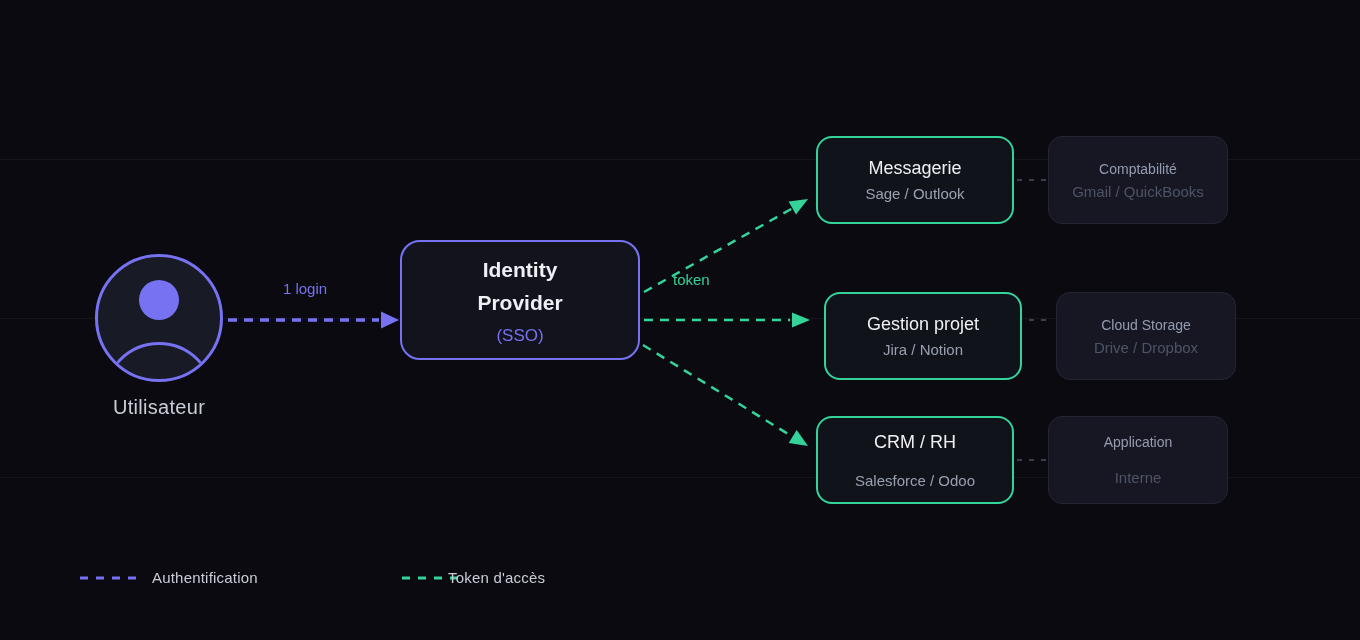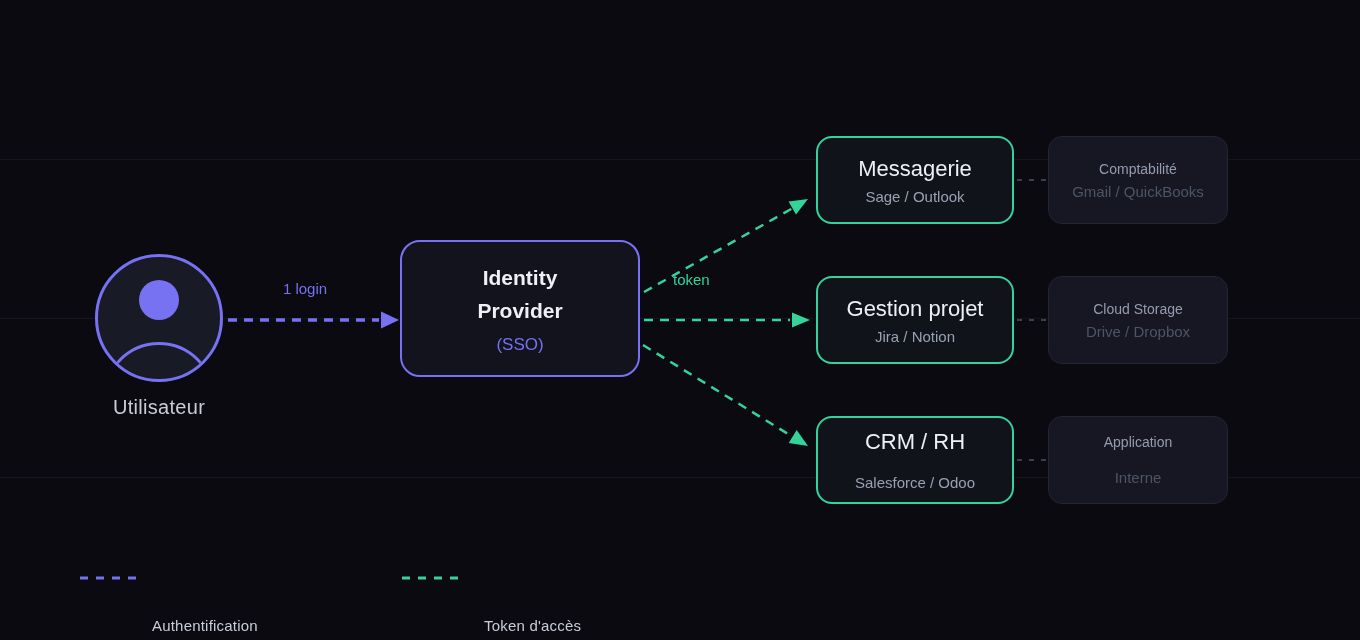--- a/index.html
+++ b/index.html
@@ -29,43 +29,43 @@
   .avatar-shoulders{position:absolute;left:5px;top:85px;width:112px;height:112px;border-radius:50%;
     border:3px solid var(--purple);background:transparent;}
   .user-label{position:absolute;left:59px;top:396px;width:200px;text-align:center;
     font-size:20px;color:var(--label-text);letter-spacing:.3px;}
 
   .login-label{position:absolute;left:235px;top:280px;width:140px;text-align:center;
     font-size:15px;color:var(--purple);}
   .token-label{position:absolute;left:673px;top:271px;width:120px;
     font-size:15px;color:var(--green);}
 
-  .idp-box{position:absolute;left:400px;top:240px;width:240px;height:137px;border-radius:20px;
+  .idp-box{position:absolute;left:400px;top:240px;width:240px;height:120px;border-radius:20px;
     border:2px solid var(--purple);background:var(--idp-fill);
     display:flex;flex-direction:column;align-items:center;justify-content:center;}
   .idp-title{width:150px;text-align:center;font-size:21px;font-weight:bold;color:var(--title);
     line-height:1.55;}
   .idp-subtitle{margin-top:7px;font-size:17px;color:var(--purple);}
 
   .node{position:absolute;display:flex;flex-direction:column;align-items:center;
     justify-content:center;gap:6px;}
   .service{left:816px;width:198px;height:88px;border-radius:16px;
     border:2px solid var(--green);background:var(--service-fill);}
-  .service .node-title{font-size:22px;color:var(--title);}
+  .service .node-title{font-size:18px;color:var(--title);}
   .service .node-subtitle{font-size:15px;color:var(--subtitle);}
   .secondary{left:1048px;width:180px;height:88px;border-radius:14px;
     border:1px solid var(--secondary-border);background:var(--secondary-fill);}
   .secondary .node-title{font-size:14px;color:var(--secondary-title);}
   .secondary .node-subtitle{font-size:15px;color:var(--secondary-subtitle);}
-  .row-1{top:136px;} .row-2{top:276px;} .row-3{top:416px;gap:19px;}
+  .row-1{top:136px;} .row-2{top:292px;margin-left:8px;} .row-3{top:416px;gap:19px;}
 
   .legend-label{position:absolute;top:569px;font-size:15px;color:var(--label-text);
-    letter-spacing:.2px;margin-top:48px;}
+    letter-spacing:.2px;}
   .legend-label.auth{left:152px;}
-  .legend-label.token{left:484px;}
+  .legend-label.token{left:448px;}
 </style>
 </head>
 <body>
 
 <div class="canvas">
 
   <div class="grid-line" style="top:159px"></div>
   <div class="grid-line" style="top:318px"></div>
   <div class="grid-line" style="top:477px"></div>
 

